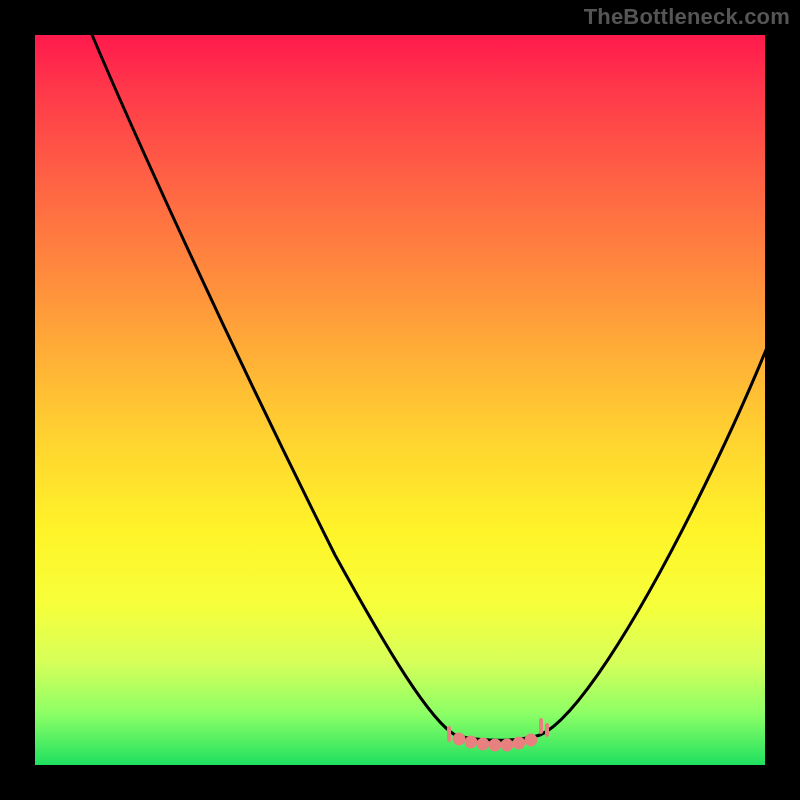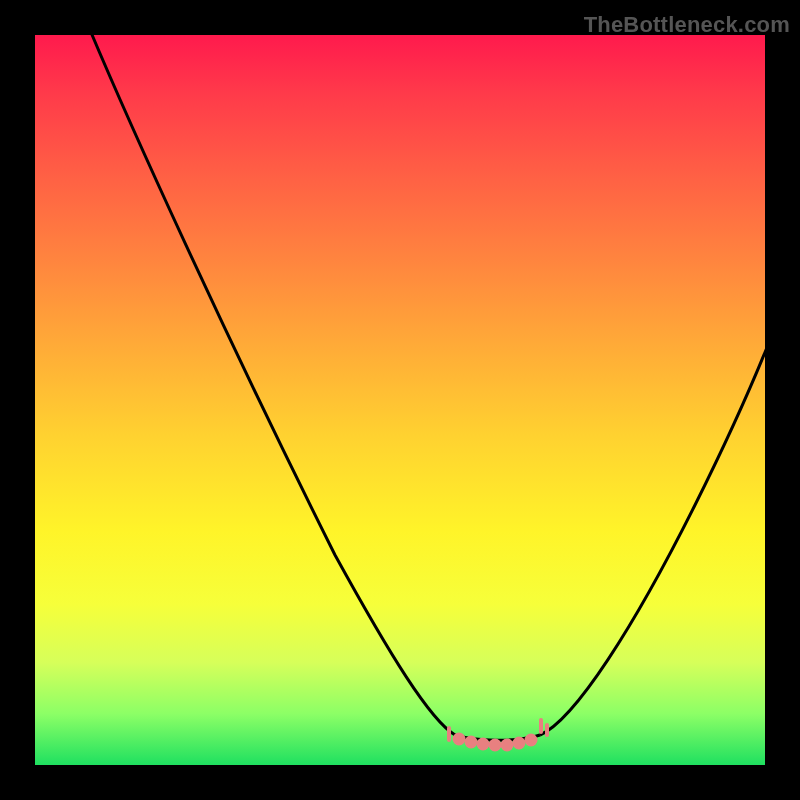--- a/index.html
+++ b/index.html
@@ -12,21 +12,21 @@
     font-family: Arial, Helvetica, sans-serif;
   }
   .frame {
     position: relative;
     width: 800px;
     height: 800px;
     background: #000;
   }
   .watermark {
     position: absolute;
-    top: 12px;
+    top: 4px;
     right: 10px;
     color: #555;
     font-size: 22px;
     font-weight: 600;
     letter-spacing: 0.2px;
     user-select: none;
   }
   .plot-area {
     position: absolute;
     left: 35px;

